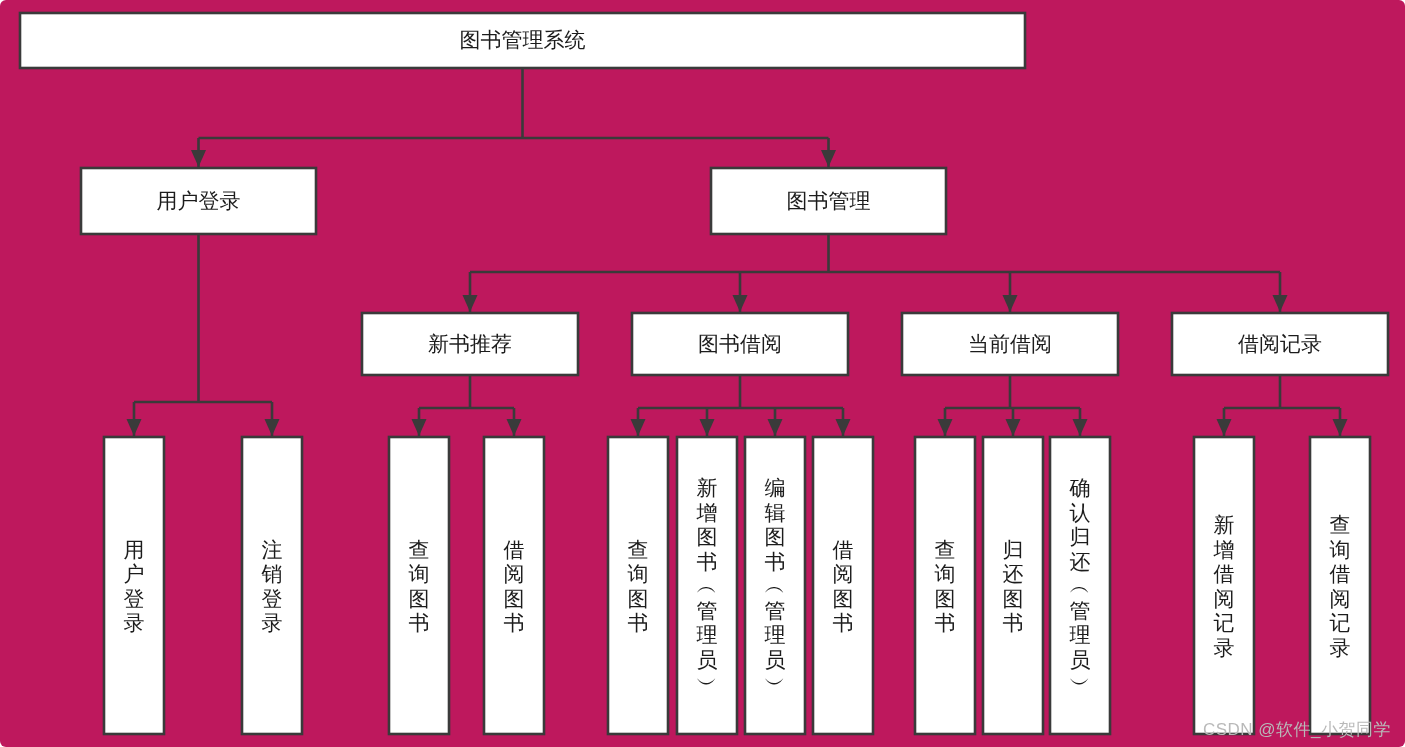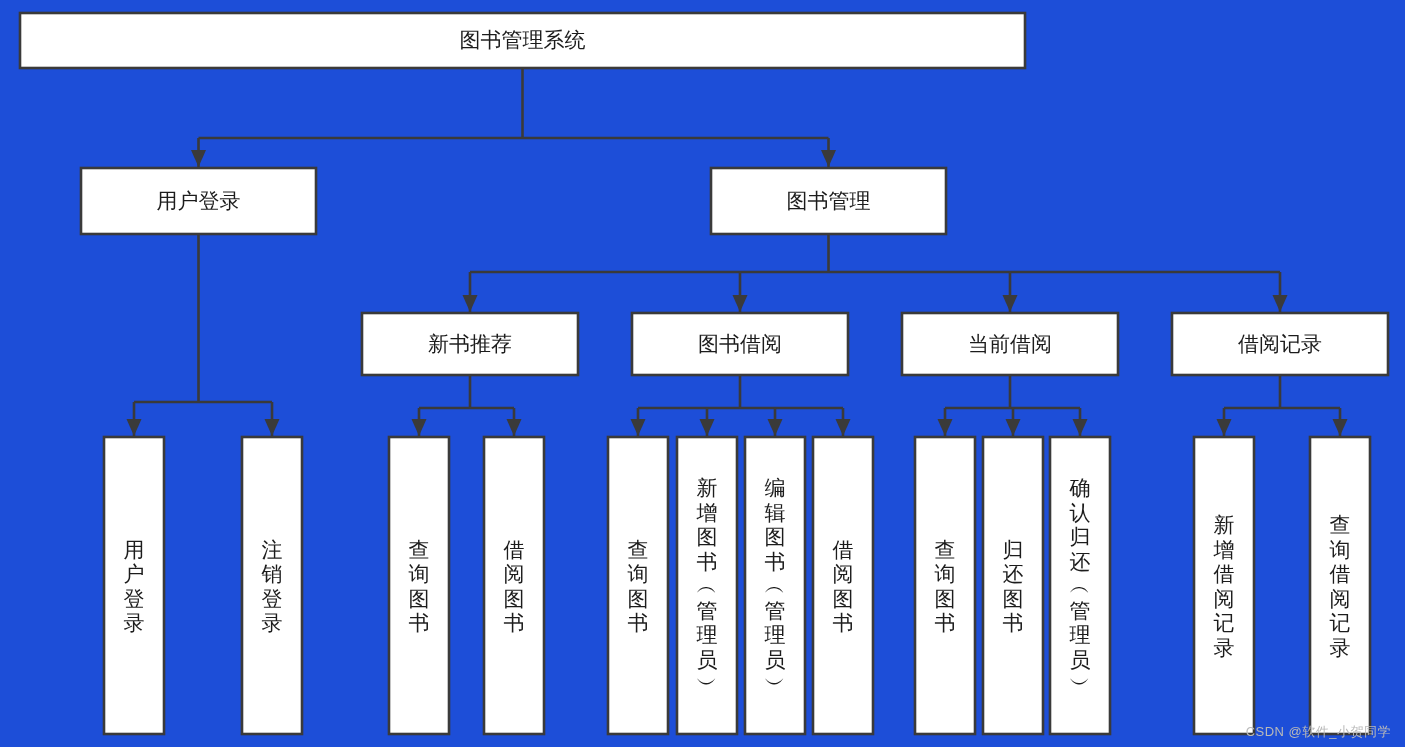--- a/index.html
+++ b/index.html
@@ -10,21 +10,22 @@
   body {
     width: 1405px;
     height: 747px;
     font-family: "Liberation Sans", "DejaVu Sans", sans-serif;
     overflow: hidden;
   }
   #diagram-root {
     position: relative;
     width: 1405px;
     height: 747px;
-    background: #1d4ed8;
+    background: #be185d;
+    border-radius: 6px;
   }
   svg.diagram-svg {
     position: absolute;
     left: 0;
     top: 0;
     width: 1405px;
     height: 747px;
   }
   .node-box {
     fill: #ffffff;
@@ -51,21 +52,21 @@
     font-family: "Liberation Sans", "DejaVu Sans", sans-serif;
     fill: #1c1c1c;
     font-size: 21px;
     text-anchor: middle;
   }
   .watermark-text {
     position: absolute;
     right: 14px;
     bottom: 6px;
     font-family: "Liberation Sans", "DejaVu Sans", sans-serif;
-    font-size: 13px;
+    font-size: 17px;
     color: #b9b9b9;
     white-space: nowrap;
     letter-spacing: 0.5px;
   }
 </style>
 </head>
 <body>
 
 <div id="diagram-root">
 

